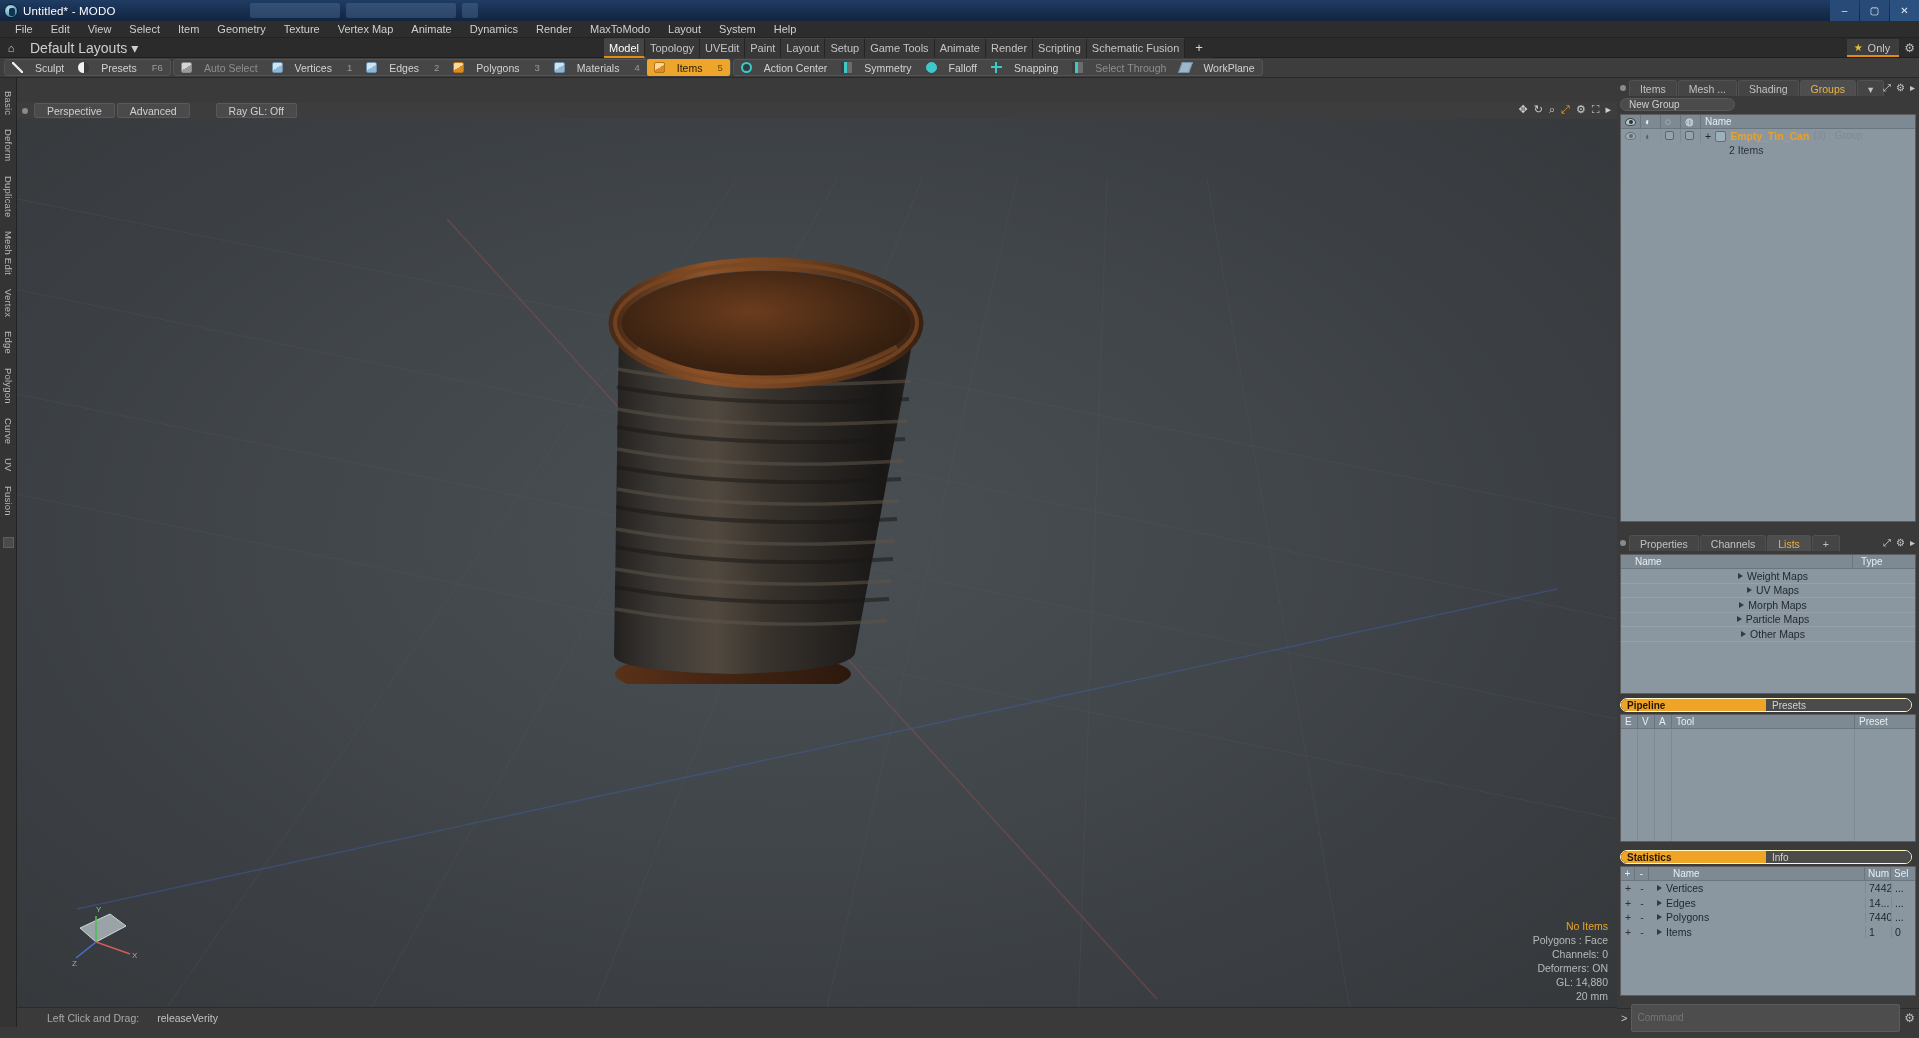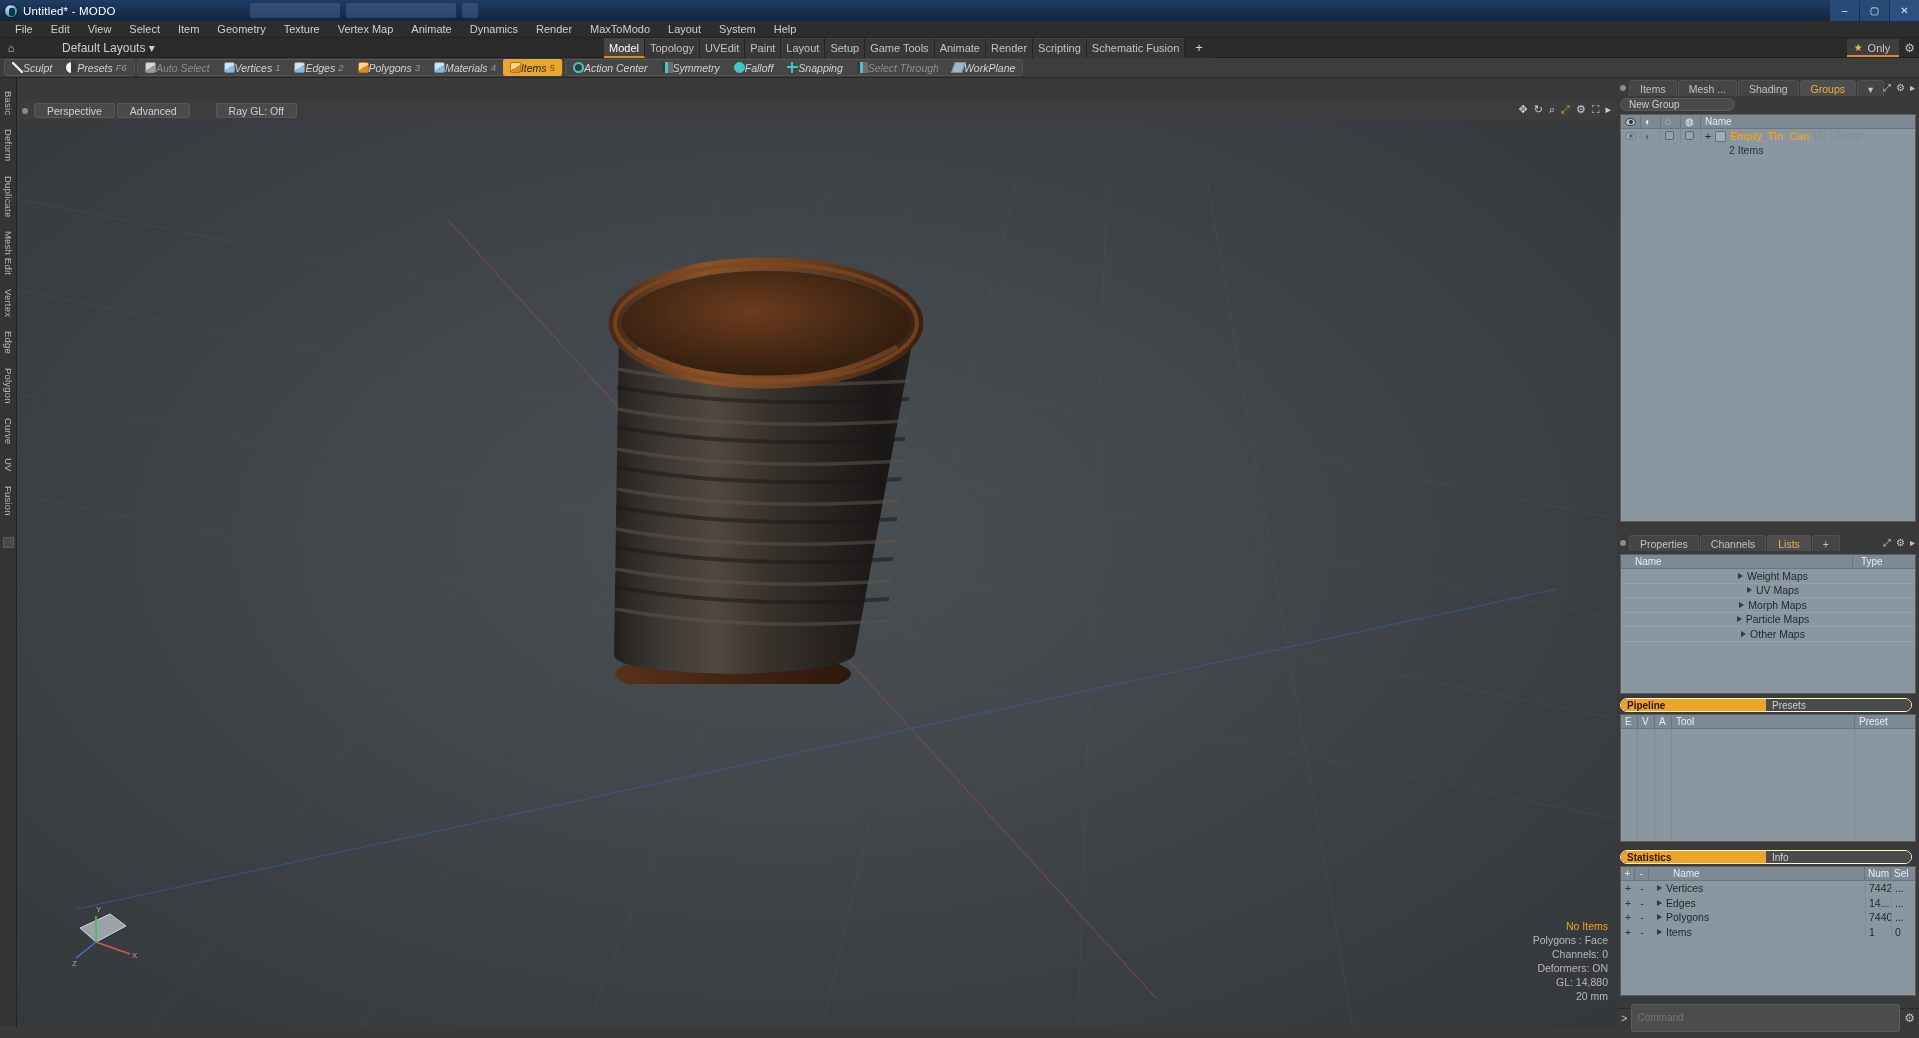--- a/index.html
+++ b/index.html
@@ -24,39 +24,39 @@
 
   
   .menubar { height:17px; background:#2d2d2d; display:flex; align-items:center;
     padding-left:6px; border-bottom:1px solid #232323; }
   .menubar .mi { padding:0 9px; line-height:17px; font-size:11px; color:#cfcfcf; }
 
   
   .layoutbar { height:20px; background:#2b2b2b; display:flex; align-items:center;
     position:relative; border-bottom:1px solid #1f1f1f;}
   .lb-home { width:22px; text-align:center; color:#c9c9c9; font-size:11px;}
-  .lb-default { padding:0 8px; font-size:12px; color:#cfcfcf;margin-left:32px; }
+  .lb-default { padding:0 8px; font-size:14px; color:#cfcfcf; }
   .lb-tabs { position:absolute; left:604px; top:0; display:flex; height:20px; }
   .lb-tab { padding:0 5px; line-height:19px; font-size:11px; color:#c4c4c4;
     background:#383838; border-right:1px solid #242424; border-top:1px solid #434343;}
   .lb-tab.active { background:#454545; color:#ffffff; border-bottom:2px solid #e08a17; }
   .lb-plus { padding:0 10px; line-height:19px; color:#d8d8d8; font-size:13px; background:#2b2b2b;}
   .lb-right { position:absolute; right:4px; top:1px; display:flex; align-items:center; gap:5px; }
   .only-btn { display:flex; align-items:center; gap:5px; background:#3d3d3d; padding:1px 9px 0 7px;
     border-bottom:2px solid #e08a17; height:18px; }
   .star { color:#e8c12e; font-size:10px; }
   .gear { color:#bdbdbd; font-size:12px; }
 
   
   .modebar { height:20px; background:#3d3d3d; display:flex; align-items:center;
     gap:2px; padding:0 4px; border-bottom:1px solid #282828; }
   .grp { display:flex; align-items:center; background:#464646; border:1px solid #545454;
     border-radius:3px; height:17px; }
-  .mbtn { display:flex; align-items:center; gap:0; padding:0 7px; height:15px;
-    font-size:10.5px; color:#d2d2d2; white-space:nowrap;font-style:italic; }
+  .mbtn { display:flex; align-items:center; gap:12px; padding:0 7px; height:15px;
+    font-size:10.5px; color:#d2d2d2; white-space:nowrap; }
   .mbtn.active { background:#eda52b; color:#2a2000; border-radius:2px; height:17px; }
   .mbtn.dim { color:#8e8e8e; }
   .mbtn .num { color:#9a9a9a; font-size:9.5px; margin-left:3px;}
   .mbtn.active .num { color:#6b4f00; }
   .ico { width:11px; height:11px; display:inline-block; flex:0 0 auto; }
   .ico.cube{ background:linear-gradient(150deg,#cfe4f2 0 50%, #8fb8d6 50% 100%);
     border:1px solid #6e90ab; border-radius:2px;}
   .ico.cube.grey{ background:linear-gradient(150deg,#d6d6d6 0 50%, #9a9a9a 50% 100%);
     border-color:#8a8a8a;}
   .ico.cube.or{ background:linear-gradient(150deg,#ffd79a 0 50%, #d98c1f 50% 100%); border-color:#b5741a;}
@@ -415,20 +415,24 @@
 
       <div class="vp-stats">
         <div class="hi">No Items</div>
         <div>Polygons : Face</div>
         <div>Channels: 0</div>
         <div>Deformers: ON</div>
         <div>GL: 14,880</div>
         <div>20 mm</div>
       </div>
 
+      <div class="statusbar">
+        <span class="lbl">Left Click and Drag:</span>
+        <span>releaseVerity</span>
+      </div>
     </div>
   </div>
 
   <div class="right">
 
     <div class="panel" style="height:455px">
       <div class="ptabs" id="groups-tabs">
         <span class="pdot"></span>
       <span class="ptab">Items</span>
           <span class="ptab">Mesh ...</span>

